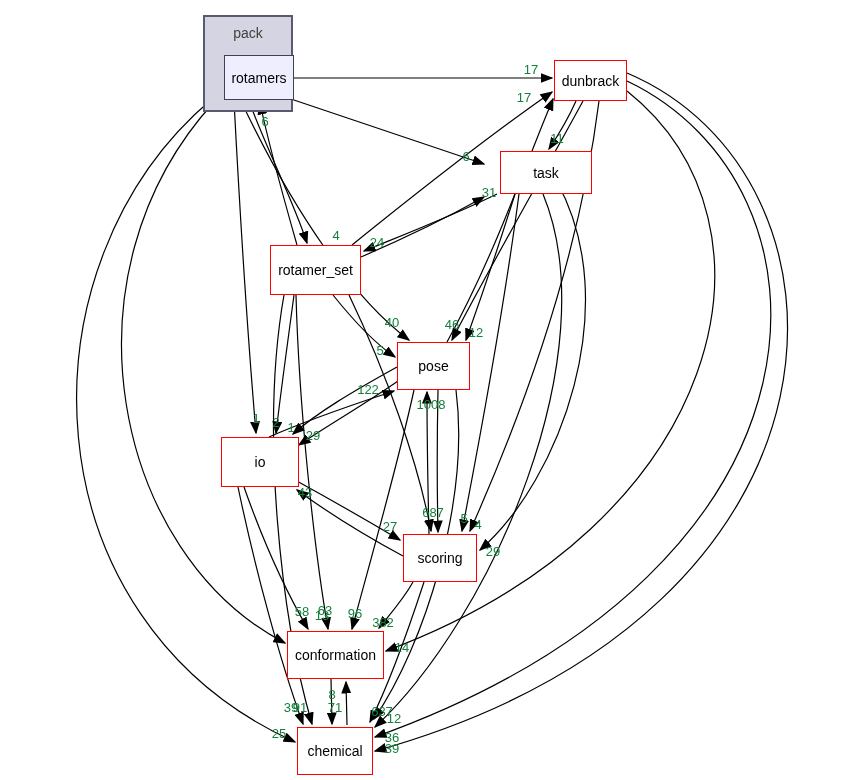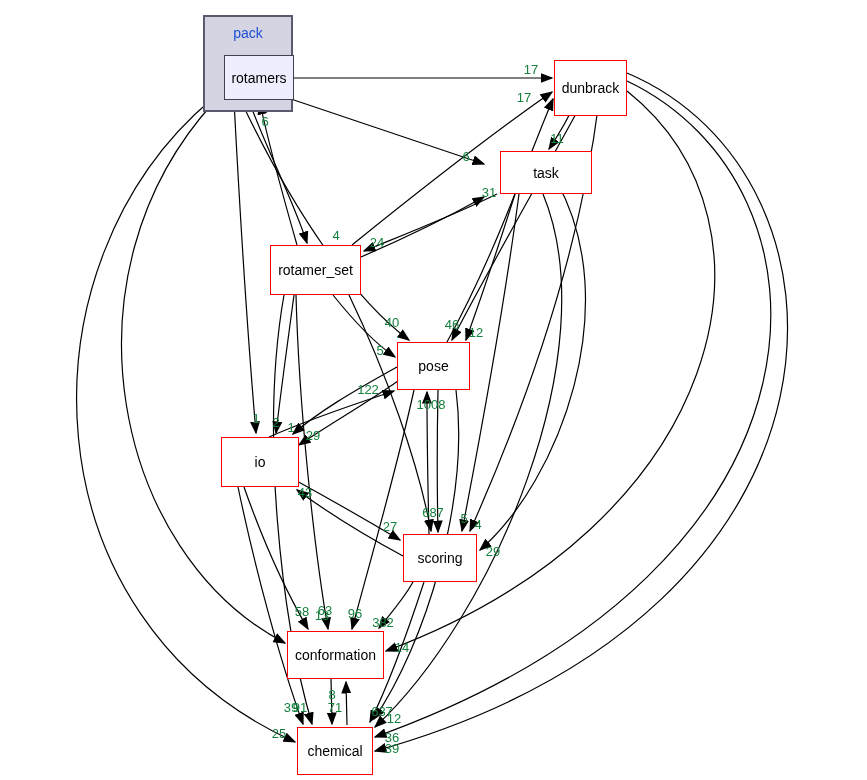--- a/index.html
+++ b/index.html
@@ -16,21 +16,21 @@
     box-sizing:border-box;
     border:2px solid #5a5a6e;
     background:#d4d4e2;
   }
   .cluster-label{
     position:absolute;
     width:100%;
     text-align:center;
     top:8px;
     font-size:14px;
-    color:#1d4ed8;
+    color:#404040;
   }
   .node{
     position:absolute;
     box-sizing:border-box;
     display:flex;
     align-items:center;
     justify-content:center;
     font-size:14px;
     color:#000000;
     background:#ffffff;
@@ -139,21 +139,21 @@
       <div class="edge-label" style="left: 291px; top: 707px;">39</div>
       <div class="edge-label" style="left: 300px; top: 707px;">91</div>
       <div class="edge-label" style="left: 382px; top: 711px;">637</div>
       <div class="edge-label" style="left: 394px; top: 718px;">12</div>
       <div class="edge-label" style="left: 392px; top: 737px;">36</div>
       <div class="edge-label" style="left: 392px; top: 748px;">39</div>
       <div class="cluster" style="left: 203px; top: 15px; width: 90px; height: 97px;">
         <div class="cluster-label">pack</div>
       </div>
       <div class="node focus" style="left: 224px; top: 55px; width: 70px; height: 45px;">rotamers</div>
-      <div class="node dep" style="left: 554px; top: 60px; width: 73px; height: 56px;">dunbrack</div>
+      <div class="node dep" style="left: 554px; top: 60px; width: 73px; height: 41px;">dunbrack</div>
       <div class="node dep" style="left: 500px; top: 151px; width: 92px; height: 43px;">task</div>
       <div class="node dep" style="left: 270px; top: 245px; width: 91px; height: 50px;">rotamer_set</div>
       <div class="node dep" style="left: 397px; top: 342px; width: 73px; height: 48px;">pose</div>
       <div class="node dep" style="left: 221px; top: 437px; width: 78px; height: 50px;">io</div>
       <div class="node dep" style="left: 403px; top: 534px; width: 74px; height: 48px;">scoring</div>
       <div class="node dep" style="left: 287px; top: 631px; width: 97px; height: 48px;">conformation</div>
       <div class="node dep" style="left: 297px; top: 727px; width: 76px; height: 48px;">chemical</div>
     </div>
 </div>
 

